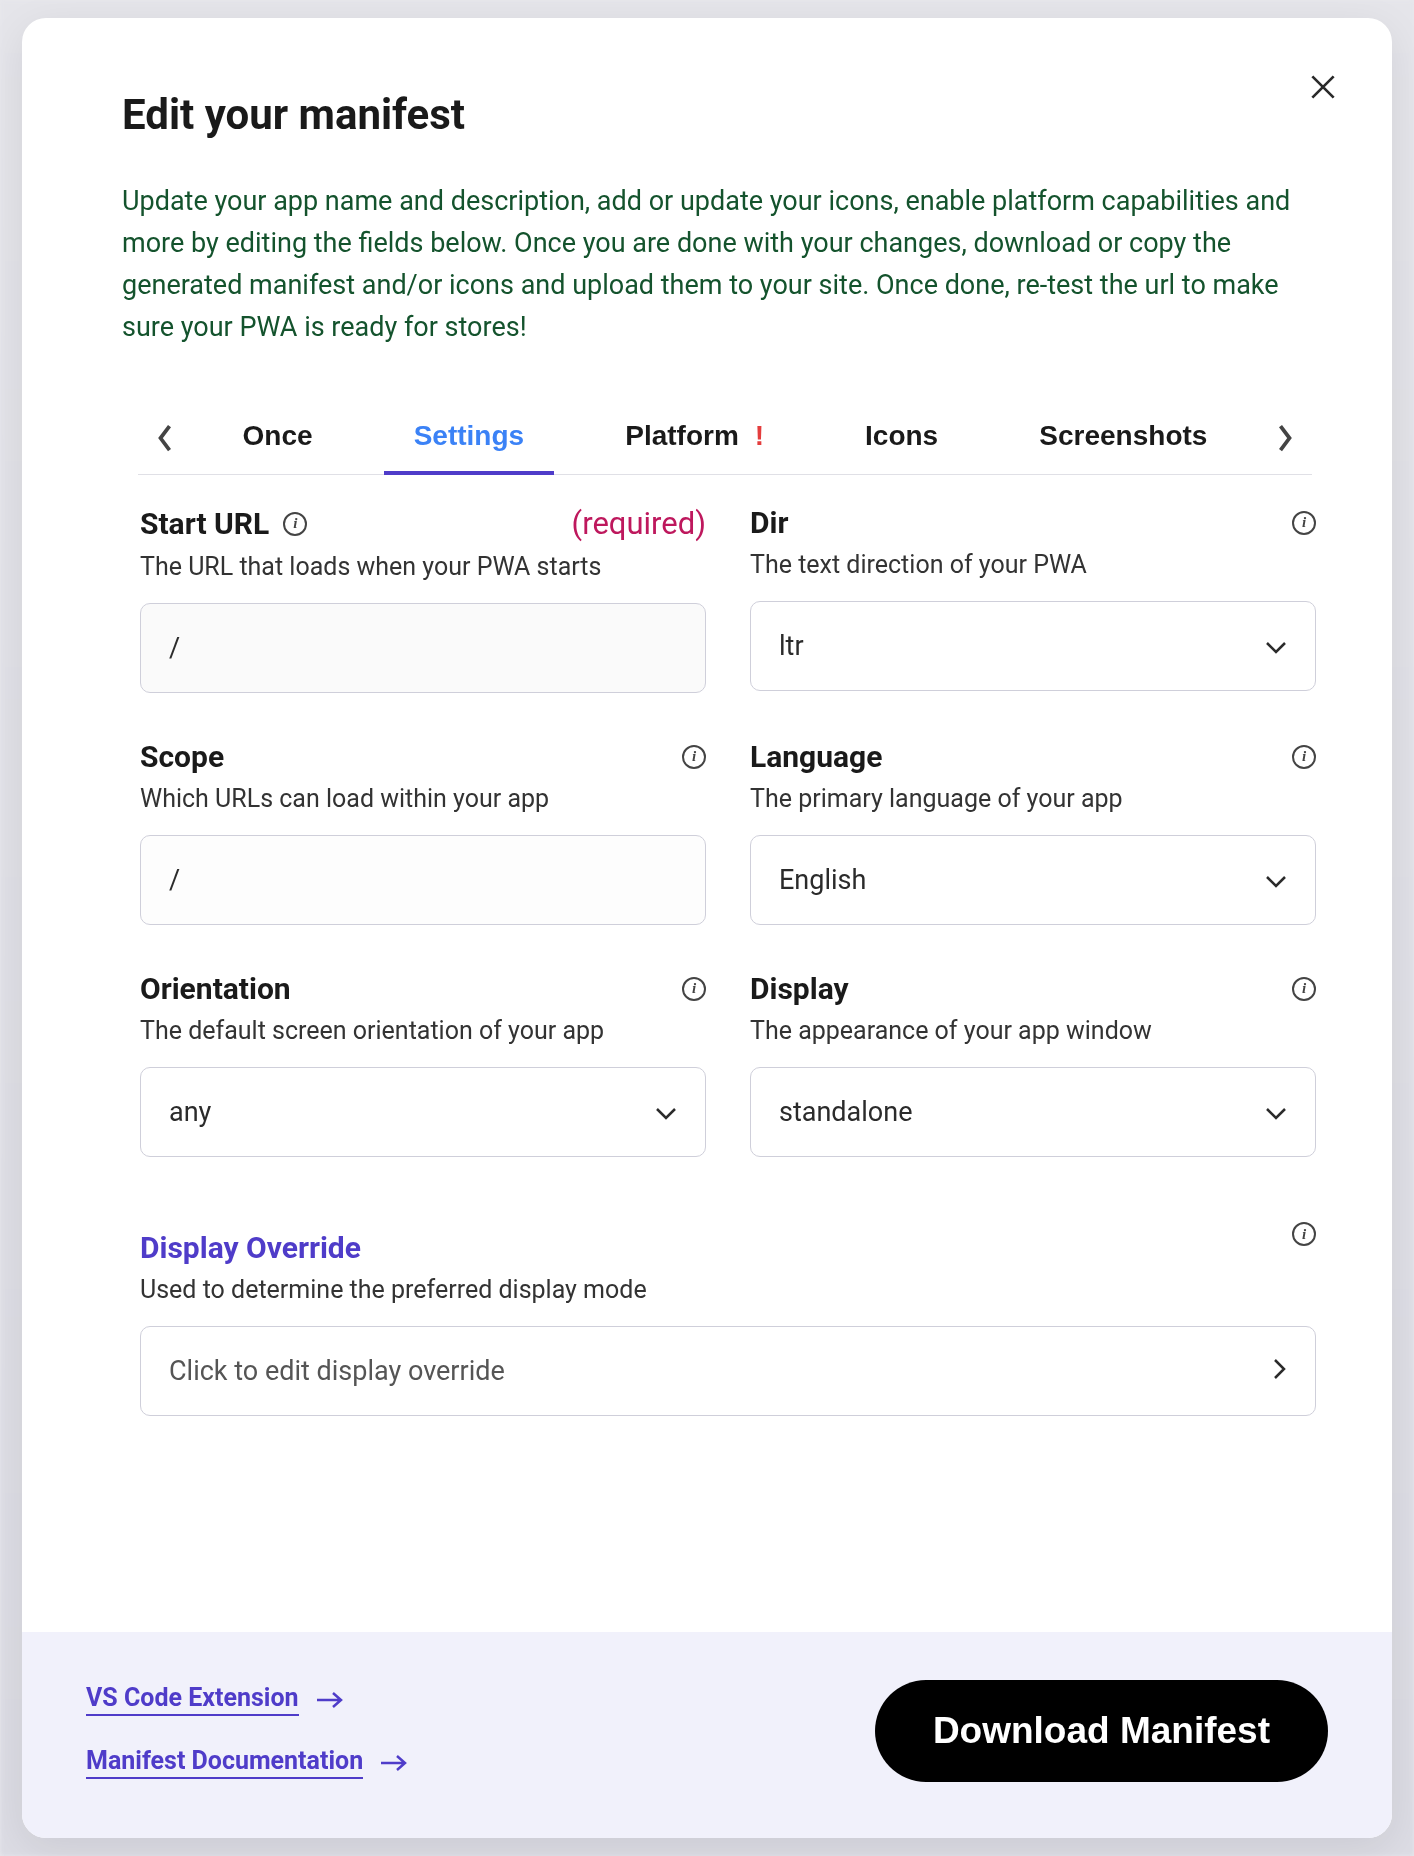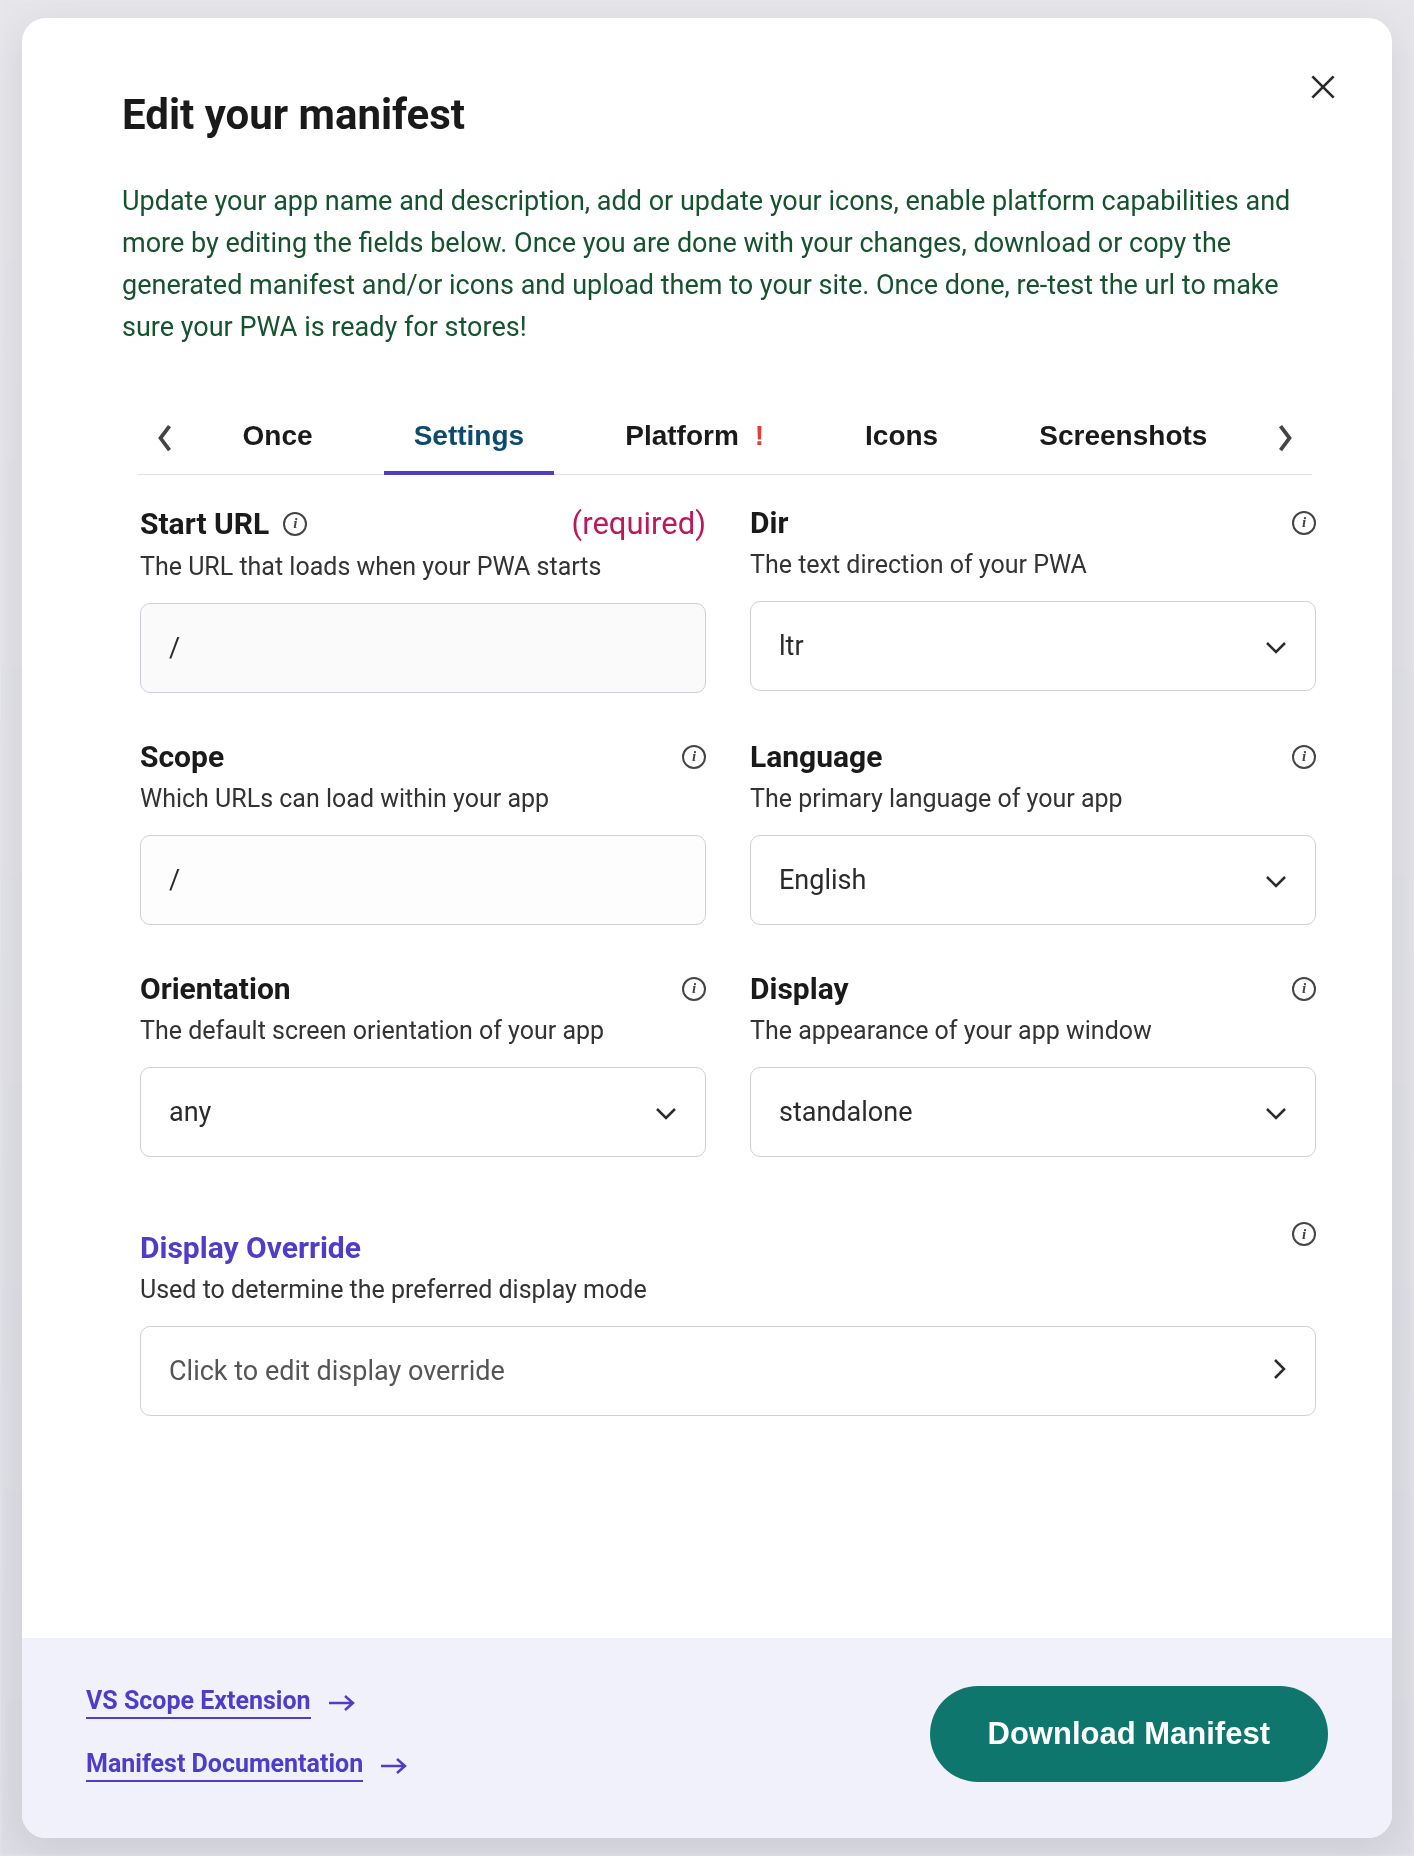--- a/index.html
+++ b/index.html
@@ -78,21 +78,21 @@
   .tab {
     padding: 18px 30px 22px 30px;
     font-size: 28px;
     font-weight: 600;
     color: #1a1a1a;
     background: none;
     border: none;
     cursor: pointer;
     position: relative;
   }
-  .tab.active { color: #0c4a6e; }
+  .tab.active { color: #3b82f6; }
   .tab.active::after {
     content: "";
     position: absolute;
     left: 0; right: 0; bottom: -1px;
     height: 4px;
     background: #4f3cc9;
   }
   .tab .warn {
     color: #e43d3d;
     margin-left: 8px;
@@ -187,26 +187,26 @@
     gap: 16px;
     color: #4f3cc9;
     font-size: 25px;
     font-weight: 700;
     text-decoration: none;
     cursor: pointer;
   }
   .flink .txt { border-bottom: 2px solid #4f3cc9; padding-bottom: 2px; }
   .flink svg { width: 30px; height: 20px; stroke: #4f3cc9; stroke-width: 2.5; fill: none; }
   .dlbtn {
-    background: #0f766e;
+    background: #000000;
     color: #fff;
     border: none;
     border-radius: 999px;
     padding: 30px 58px;
-    font-size: 31px;
+    font-size: 37px;
     font-weight: 700;
     cursor: pointer;
   }
 </style>
 </head>
 <body>
 
 <div class="backdrop"></div>
 
 <div class="modal">
@@ -340,21 +340,21 @@
           </div>
         </div>
 
       </div>
     </div>
   </div>
 
   <div class="footer">
     <div class="footer-links">
       <a class="flink">
-        <span class="txt">VS Scope Extension</span>
+        <span class="txt">VS Code Extension</span>
         <svg viewBox="0 0 30 20">
             <path d="M2 10 H26 M18 3 L26 10 L18 17"></path>
           </svg>
       </a>
       <a class="flink">
         <span class="txt">Manifest Documentation</span>
         <svg viewBox="0 0 30 20">
             <path d="M2 10 H26 M18 3 L26 10 L18 17"></path>
           </svg>
       </a>

